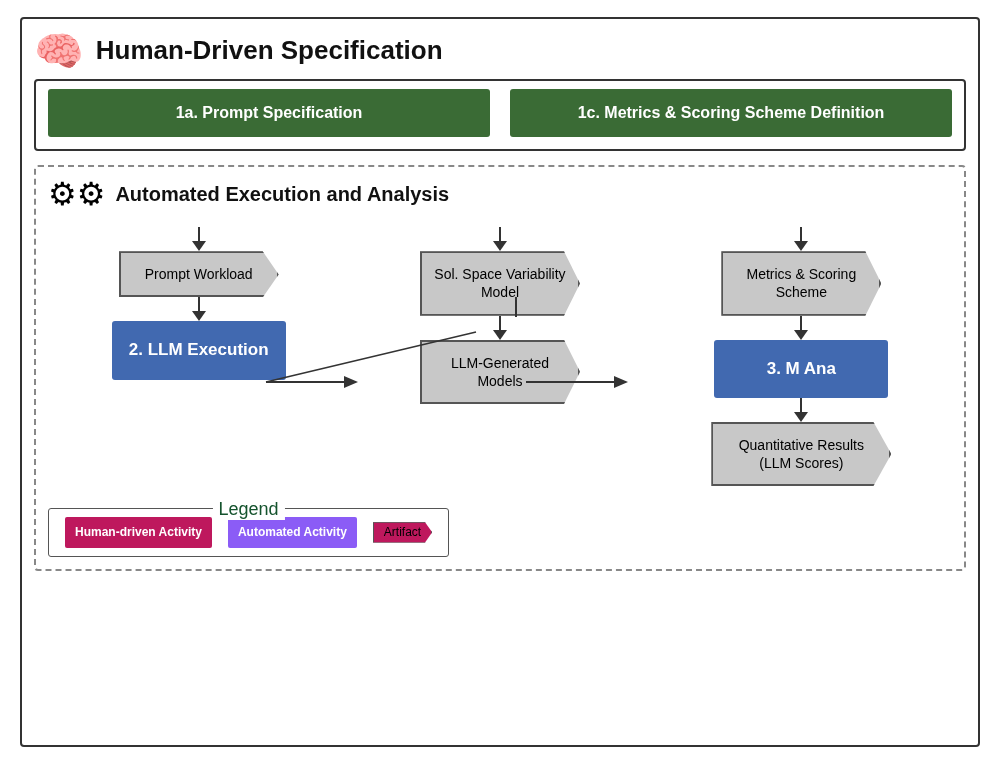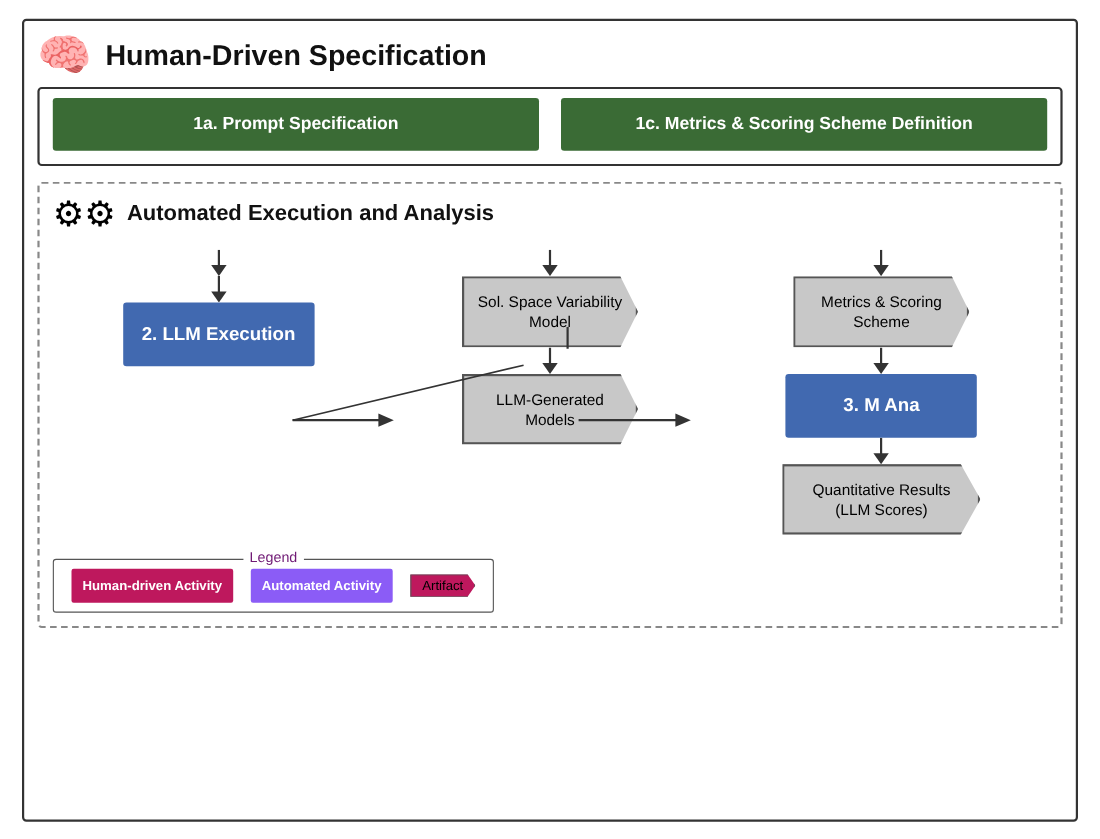--- a/index.html
+++ b/index.html
@@ -116,23 +116,23 @@
       gap: 16px;
       position: relative;
     }
     .legend-title {
       position: absolute;
       top: -10px;
       left: 50%;
       transform: translateX(-50%);
       background: #fff;
       padding: 0 6px;
-      font-size: 13px;
+      font-size: 18px;
       font-weight: normal;
-      color: #701a75;
+      color: #14532d;
     }
     .legend-green {
       background: #be185d;
       color: #fff;
       font-size: 12px;
       padding: 8px 10px;
       border-radius: 2px;
       font-weight: bold;
       text-align: center;
       line-height: 1.2;
@@ -194,20 +194,23 @@
     </div>
 
     <div style="display: grid; grid-template-columns: 1fr 1fr 1fr; gap: 0; position: relative;">
 
       <div class="cell">
 
         <svg width="20" height="24">
           <line x1="10" y1="0" x2="10" y2="16" stroke="#333" stroke-width="2"></line>
           <polygon points="3,14 17,14 10,24" fill="#333"></polygon>
         </svg>
+        <div class="artifact-box">
+          <span>Prompt Workload</span>
+        </div>
         <svg width="20" height="24">
           <line x1="10" y1="0" x2="10" y2="16" stroke="#333" stroke-width="2"></line>
           <polygon points="3,14 17,14 10,24" fill="#333"></polygon>
         </svg>
         <div class="blue-box">
           <span>2. LLM Execution</span>
         </div>
       </div>
 
       <div class="cell">

